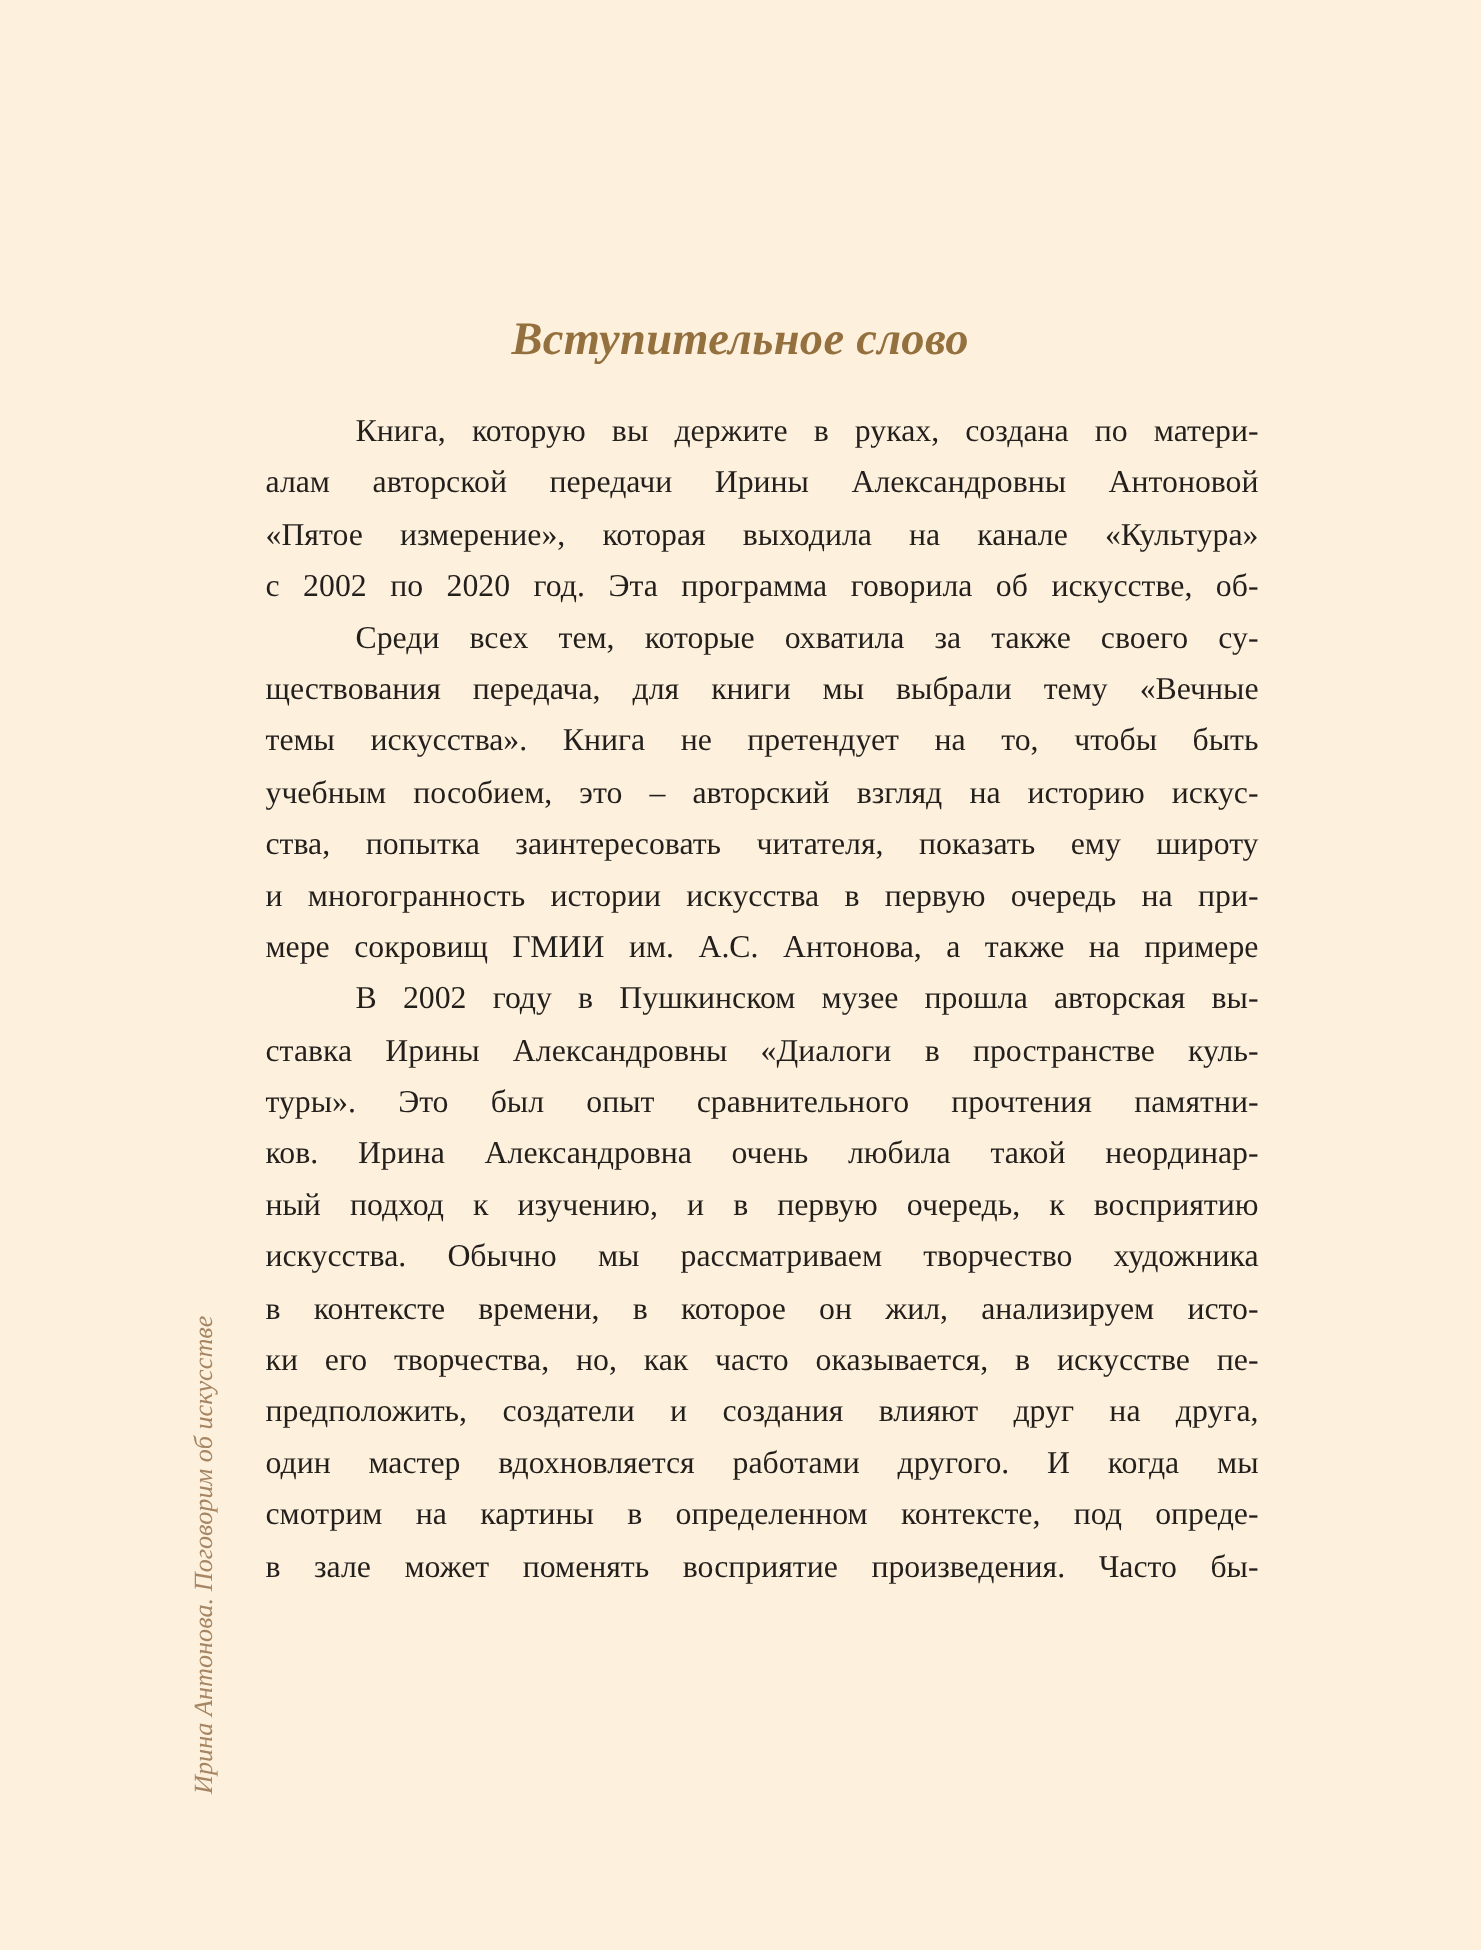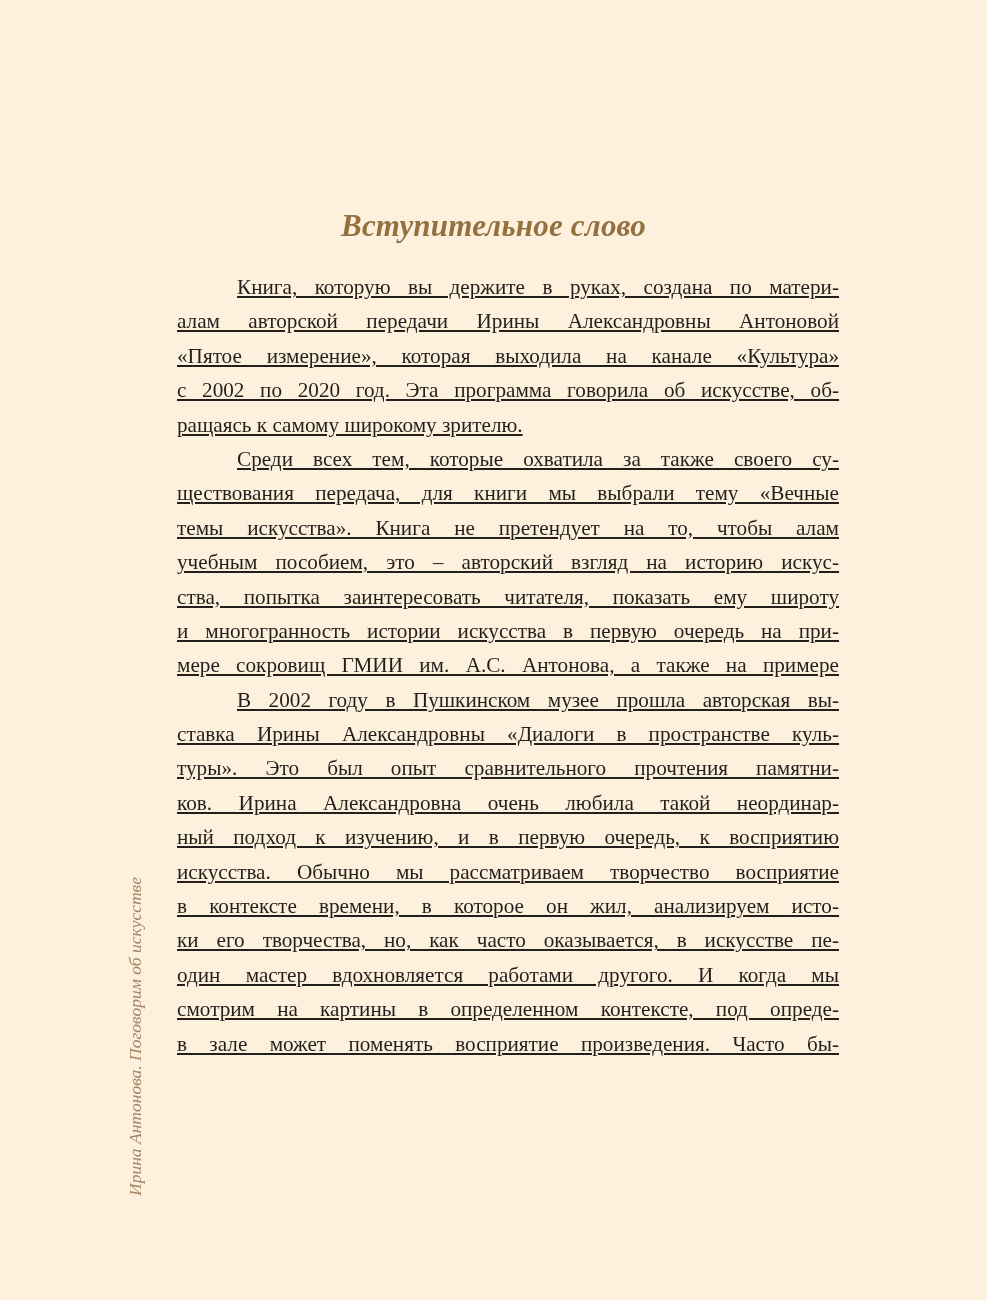--- a/index.html
+++ b/index.html
@@ -31,21 +31,20 @@
     font-weight: bold;
     font-size: 31px;
     color: #94703f;
     letter-spacing: 0.2px;
   }
   .body-text {
     position: absolute;
     left: 177px;
     top: 270px;
     width: 662px;
-    text-decoration: underline;
   }
   .line {
     display: block;
     height: 34.4px;
     line-height: 34.4px;
     font-size: 21.2px;
     white-space: nowrap;
     text-align: justify;
     text-align-last: justify;
   }
@@ -77,41 +76,41 @@
 
   <h1 class="chapter-title" style="margin:0;">Вступительное слово</h1>
 
   <div class="body-text">
 
     <div>
       <span class="line indent">Книга, которую вы держите в руках, создана по матери-</span>
       <span class="line">алам авторской передачи Ирины Александровны Антоновой</span>
       <span class="line">«Пятое измерение», которая выходила на канале «Культура»</span>
       <span class="line">с 2002 по 2020 год. Эта программа говорила об искусстве, об-</span>
-      <span class="line last">ращаясь к самому широкому зрителю.</span>
     </div>
 
     <div>
       <span class="line indent">Среди всех тем, которые охватила за также своего су-</span>
       <span class="line">ществования передача, для книги мы выбрали тему «Вечные</span>
-      <span class="line">темы искусства». Книга не претендует на то, чтобы алам</span>
+      <span class="line">темы искусства». Книга не претендует на то, чтобы быть</span>
       <span class="line">учебным пособием, это – авторский взгляд на историю искус-</span>
       <span class="line">ства, попытка заинтересовать читателя, показать ему широту</span>
       <span class="line">и многогранность истории искусства в первую очередь на при-</span>
       <span class="line">мере сокровищ ГМИИ им. А.С. Антонова, а также на примере</span>
     </div>
 
     <div>
       <span class="line indent">В 2002 году в Пушкинском музее прошла авторская вы-</span>
       <span class="line">ставка Ирины Александровны «Диалоги в пространстве куль-</span>
       <span class="line">туры». Это был опыт сравнительного прочтения памятни-</span>
       <span class="line">ков. Ирина Александровна очень любила такой неординар-</span>
       <span class="line">ный подход к изучению, и в первую очередь, к восприятию</span>
-      <span class="line">искусства. Обычно мы рассматриваем творчество восприятие</span>
+      <span class="line">искусства. Обычно мы рассматриваем творчество художника</span>
       <span class="line">в контексте времени, в которое он жил, анализируем исто-</span>
       <span class="line">ки его творчества, но, как часто оказывается, в искусстве пе-</span>
+      <span class="line">предположить, создатели и создания влияют друг на друга,</span>
       <span class="line">один мастер вдохновляется работами другого. И когда мы</span>
       <span class="line">смотрим на картины в определенном контексте, под опреде-</span>
       <span class="line">в зале может поменять восприятие произведения. Часто бы-</span>
     </div>
 
   </div>
 </div>
 
 </body></html>

